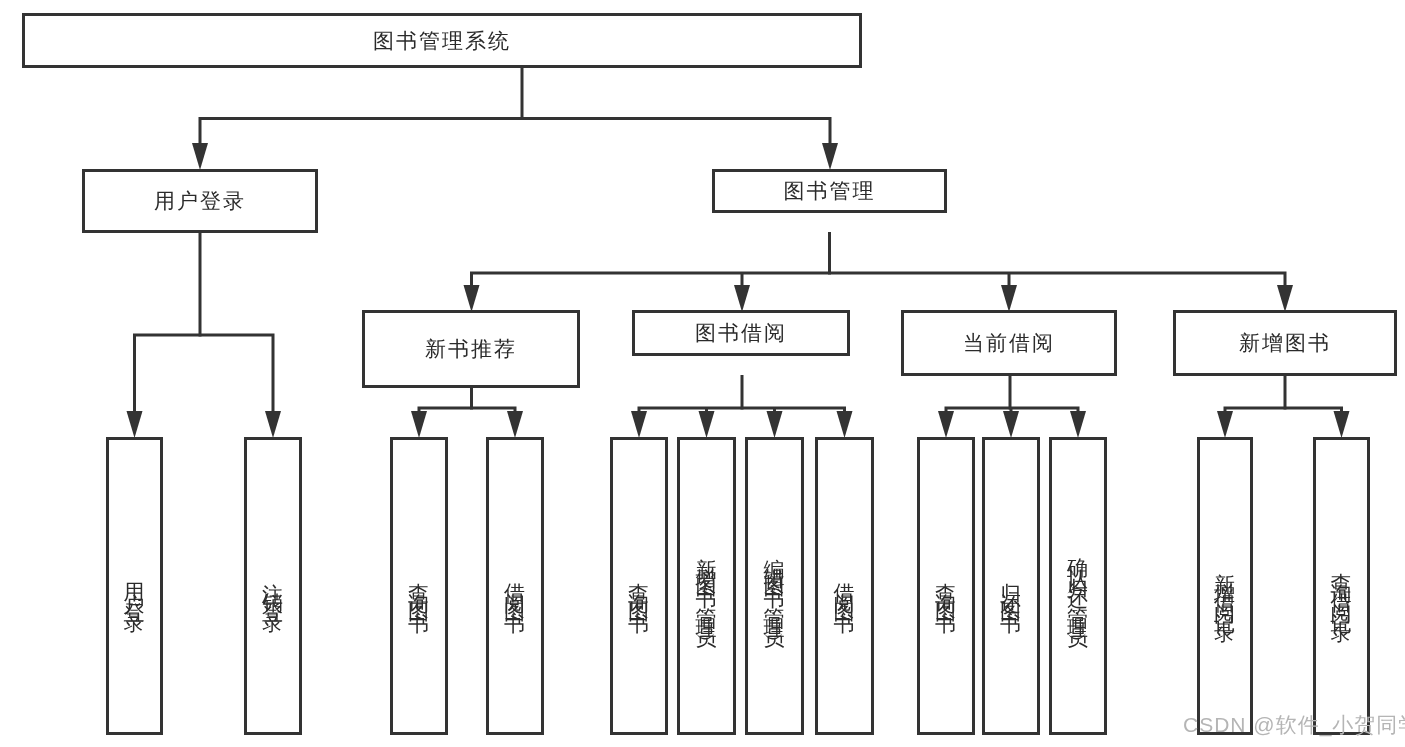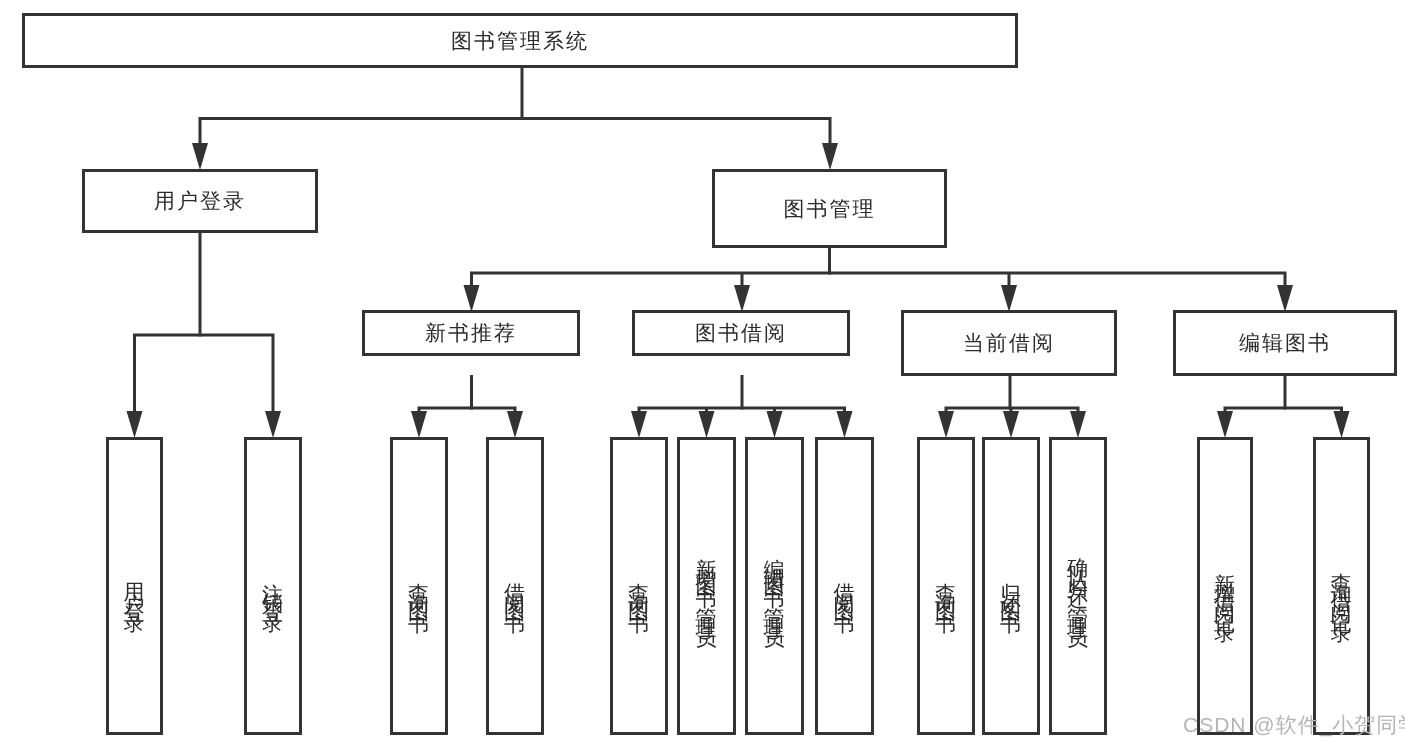--- a/index.html
+++ b/index.html
@@ -115,42 +115,42 @@
       <polygon class="arrow" points="766.5,411 782.5,411 774.5,438"></polygon>
       <polygon class="arrow" points="836.5,411 852.5,411 844.5,438"></polygon>
       <polygon class="arrow" points="938,411 954,411 946,438"></polygon>
       <polygon class="arrow" points="1003,411 1019,411 1011,438"></polygon>
       <polygon class="arrow" points="1070,411 1086,411 1078,438"></polygon>
       <polygon class="arrow" points="1217,411 1233,411 1225,438"></polygon>
       <polygon class="arrow" points="1333.5,411 1349.5,411 1341.5,438"></polygon>
     </g>
   </svg>
 
-  <div class="node hbox" style="left:22px; top:13px; width:996px; height:55px;">
+  <div class="node hbox" style="left:22px; top:13px; width:840px; height:55px;">
     <span>图书管理系统</span>
   </div>
 
   <div class="node hbox" style="left:82px; top:169px; width:236px; height:64px;">
     <span>用户登录</span>
   </div>
-  <div class="node hbox" style="left:712px; top:169px; width:235px; height:79px;">
+  <div class="node hbox" style="left:712px; top:169px; width:235px; height:44px;">
     <span>图书管理</span>
   </div>
 
-  <div class="node hbox" style="left:362px; top:310px; width:218px; height:46px;">
+  <div class="node hbox" style="left:362px; top:310px; width:218px; height:78px;">
     <span>新书推荐</span>
   </div>
   <div class="node hbox" style="left:632px; top:310px; width:218px; height:46px;">
     <span>图书借阅</span>
   </div>
   <div class="node hbox" style="left:901px; top:310px; width:216px; height:66px;align-items:center;">
     <span>当前借阅</span>
   </div>
   <div class="node hbox" style="left:1173px; top:310px; width:224px; height:66px;">
-    <span>编辑图书</span>
+    <span>新增图书</span>
   </div>
 
   <div class="node vbox" style="left:106px; top:437px; width:57px; height:298px;">
     <span>用户登录</span>
   </div>
   <div class="node vbox" style="left:244px; top:437px; width:58px; height:298px;">
     <span>注销登录</span>
   </div>
 
   <div class="node vbox" style="left:390px; top:437px; width:58px; height:298px;">

